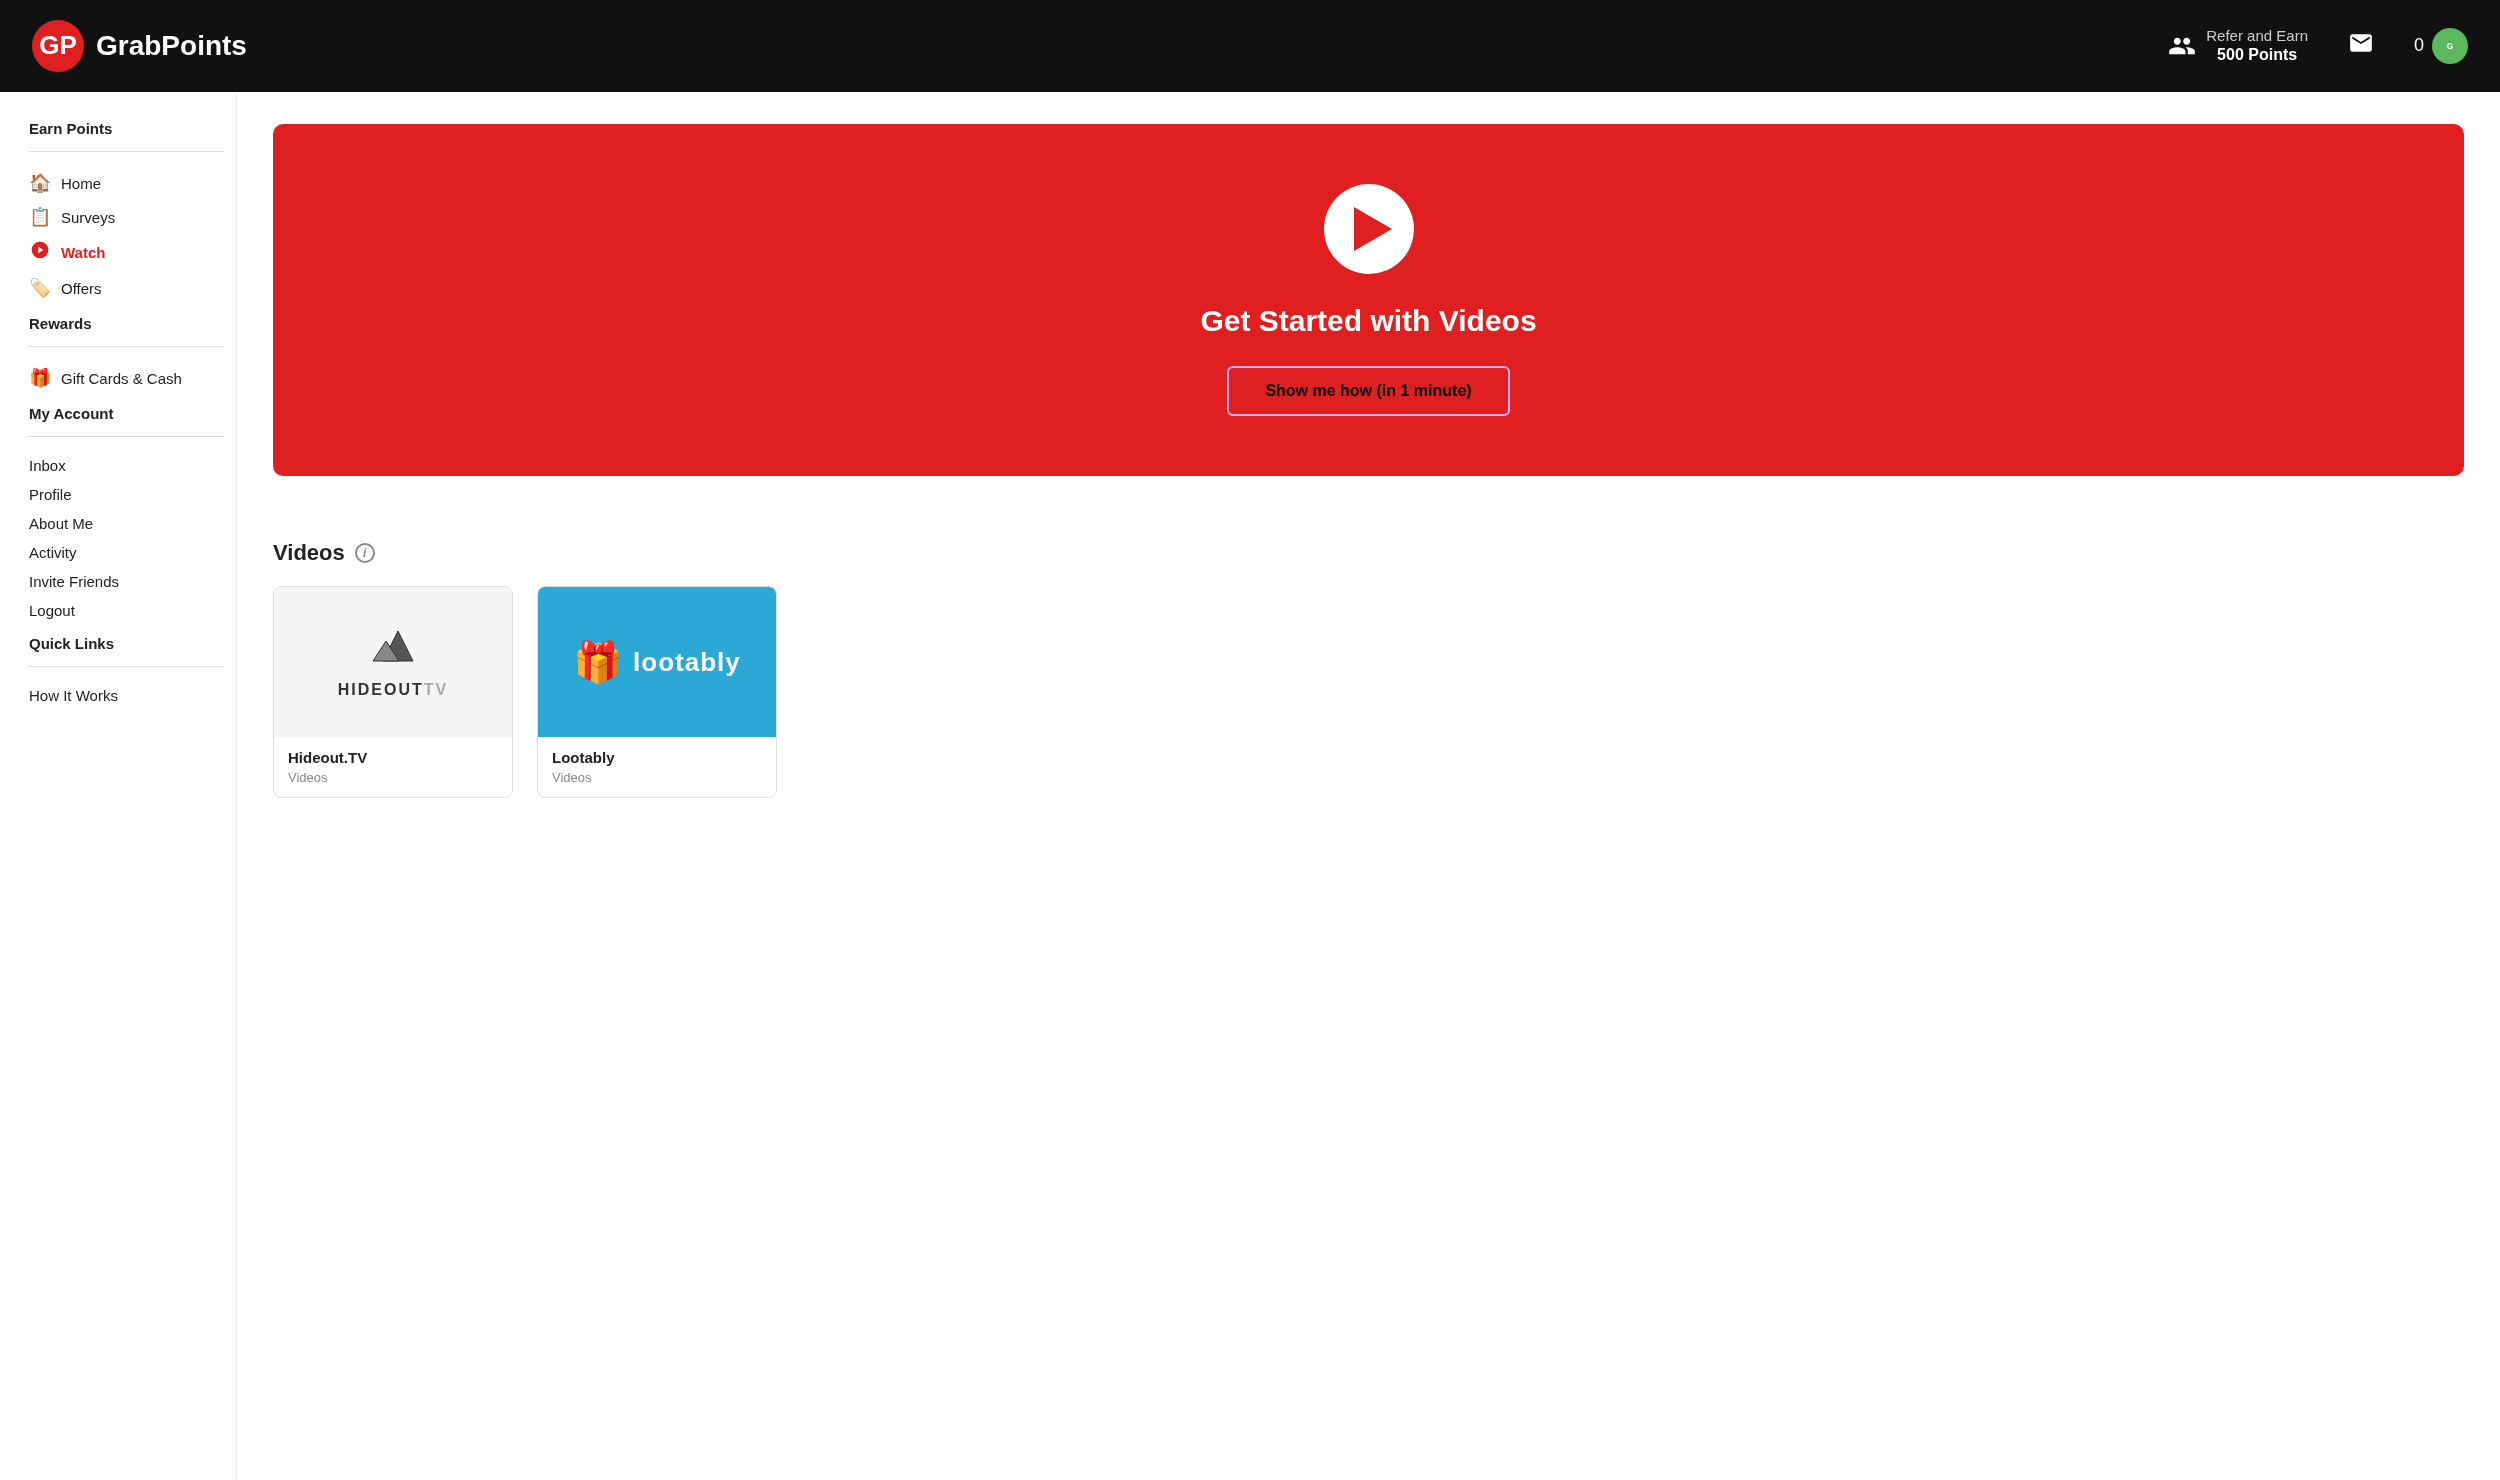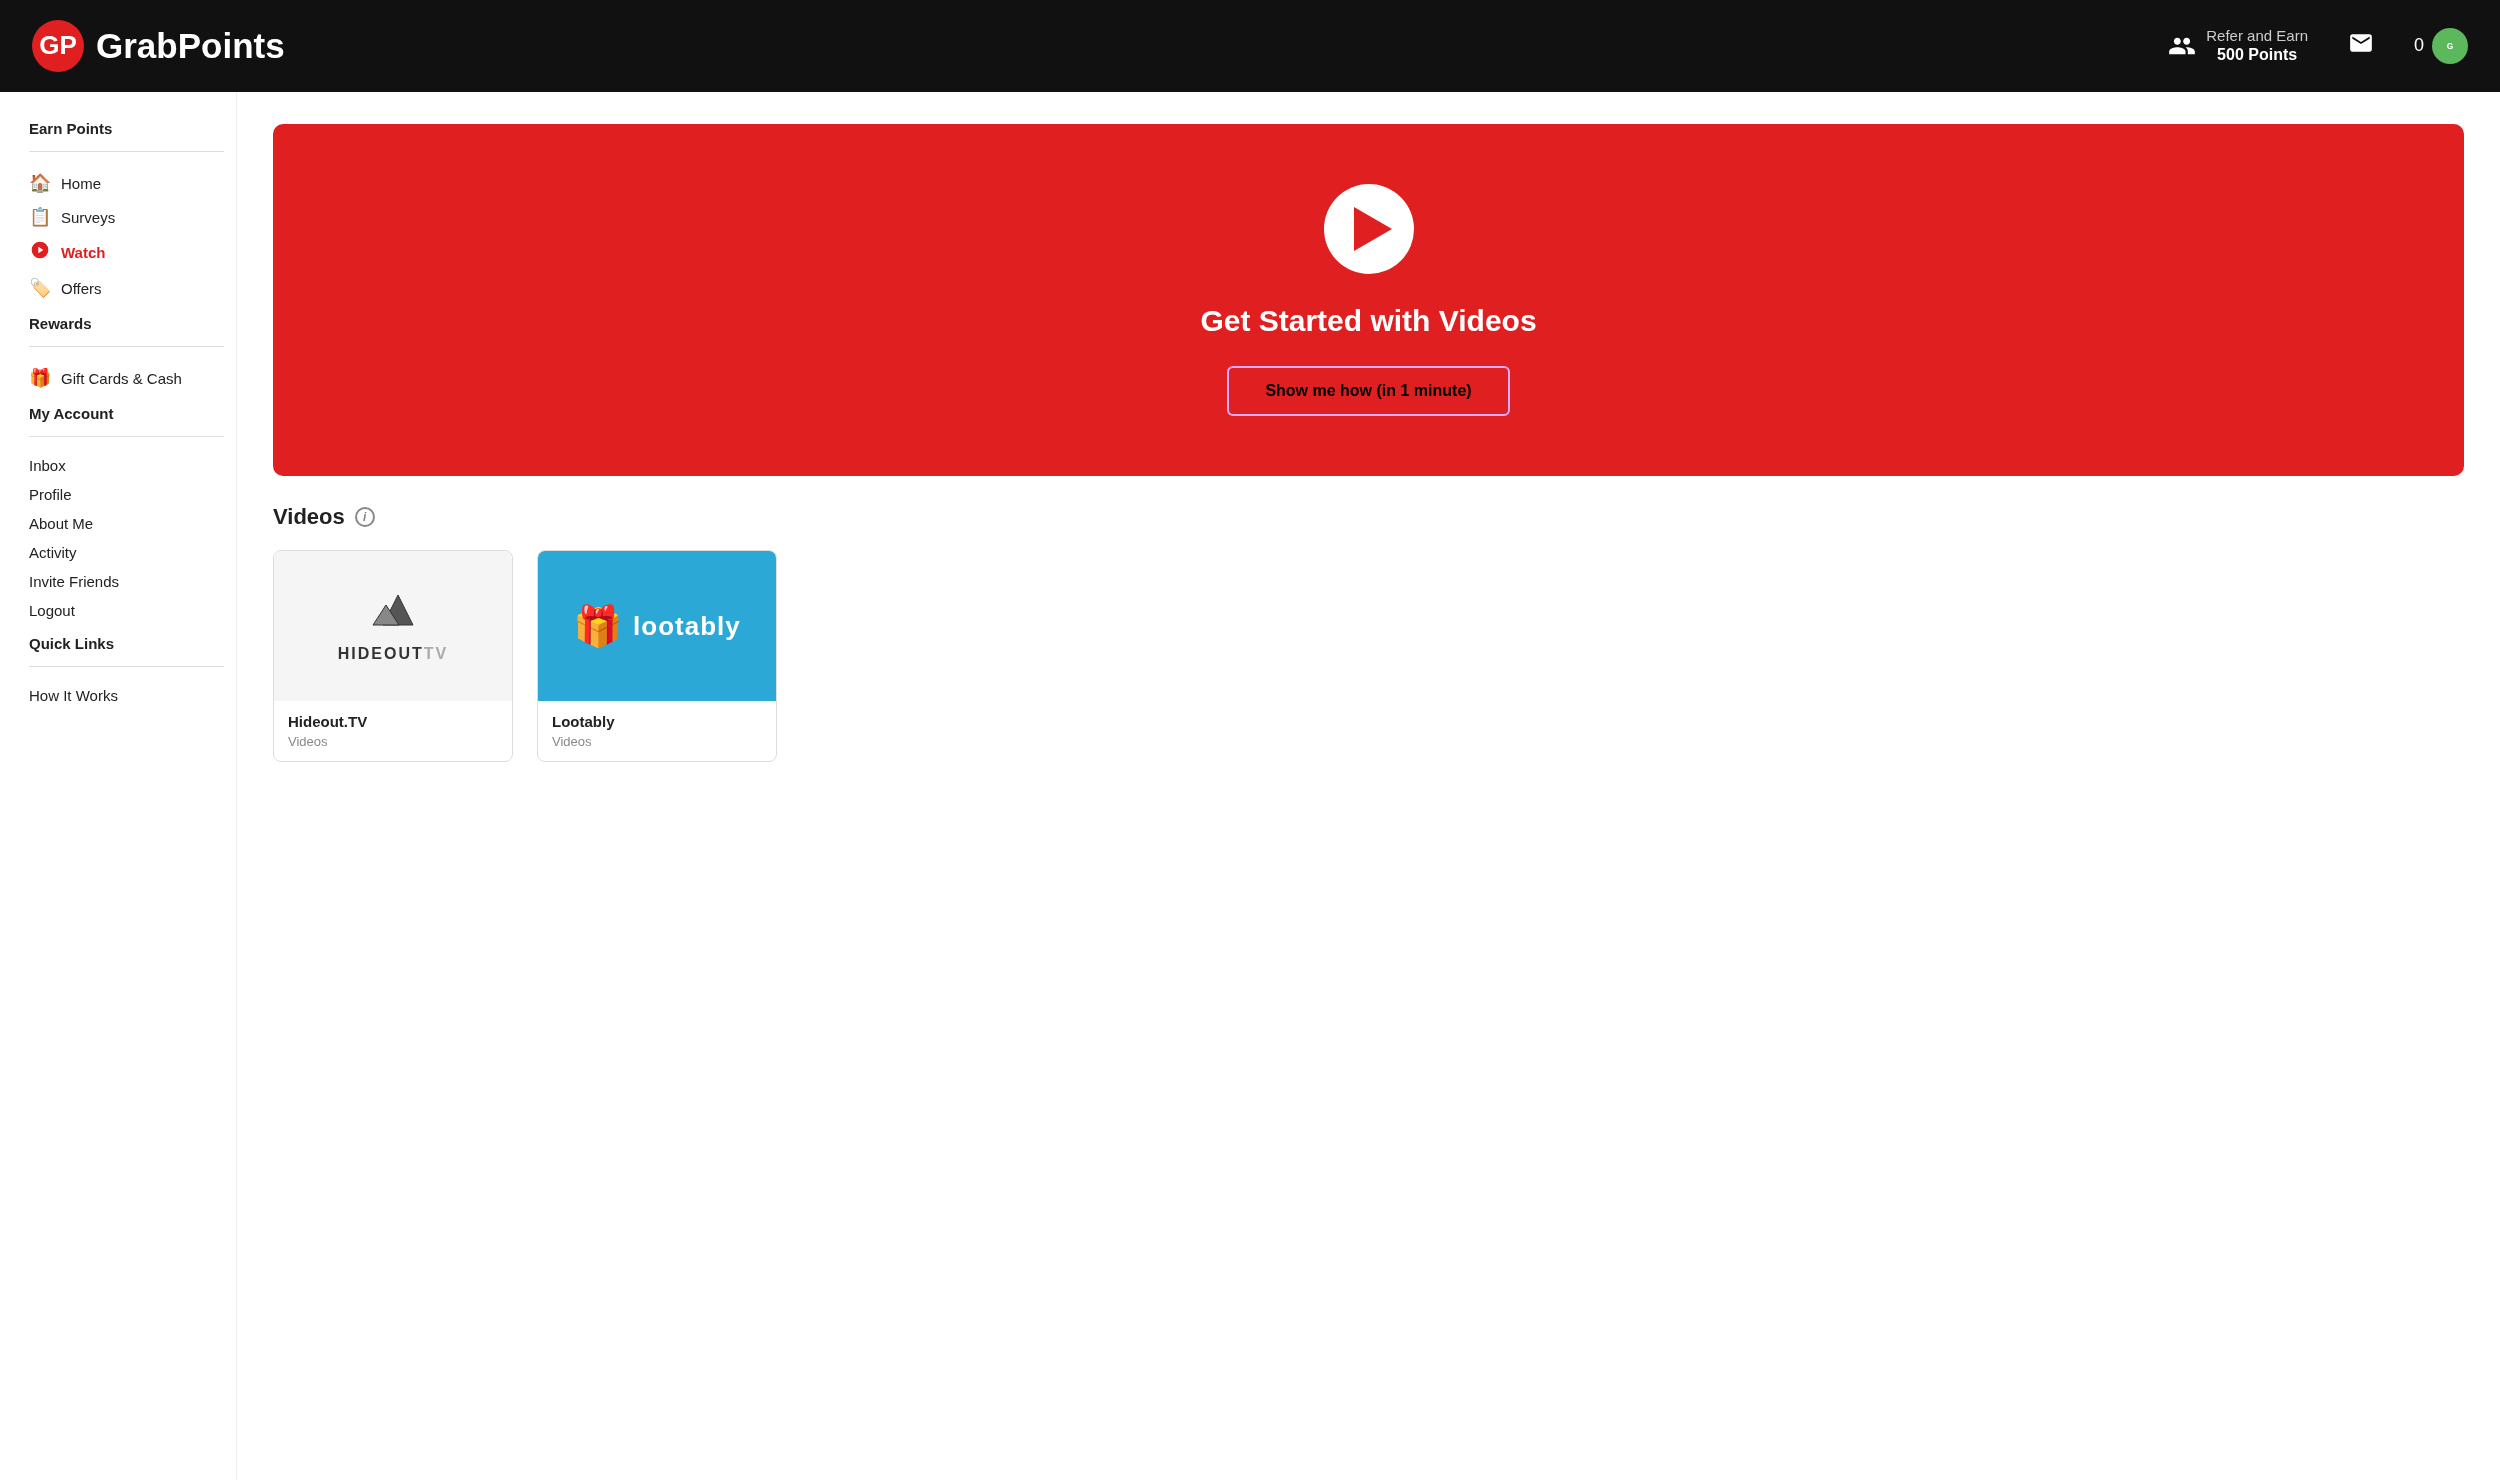--- a/index.html
+++ b/index.html
@@ -18,21 +18,21 @@
       display: flex;
       align-items: center;
       gap: 12px;
     }
     .logo-icon {
       width: 52px;
       height: 52px;
     }
     .logo-text {
       color: #fff;
-      font-size: 35px;
+      font-size: 28px;
       font-weight: bold;
     }
     .header-right {
       display: flex;
       align-items: center;
       gap: 40px;
     }
     .refer-earn {
       display: flex;
       align-items: center;
@@ -127,21 +127,21 @@
 
     
     .hero-banner {
       background: #e02020;
       border-radius: 10px;
       display: flex;
       flex-direction: column;
       align-items: center;
       justify-content: center;
       padding: 60px 40px;
-      margin-bottom: 28px;
+      margin-bottom: 64px;
       min-height: 320px;
     }
     .hero-play-btn {
       width: 90px;
       height: 90px;
       background: #fff;
       border-radius: 50%;
       display: flex;
       align-items: center;
       justify-content: center;

